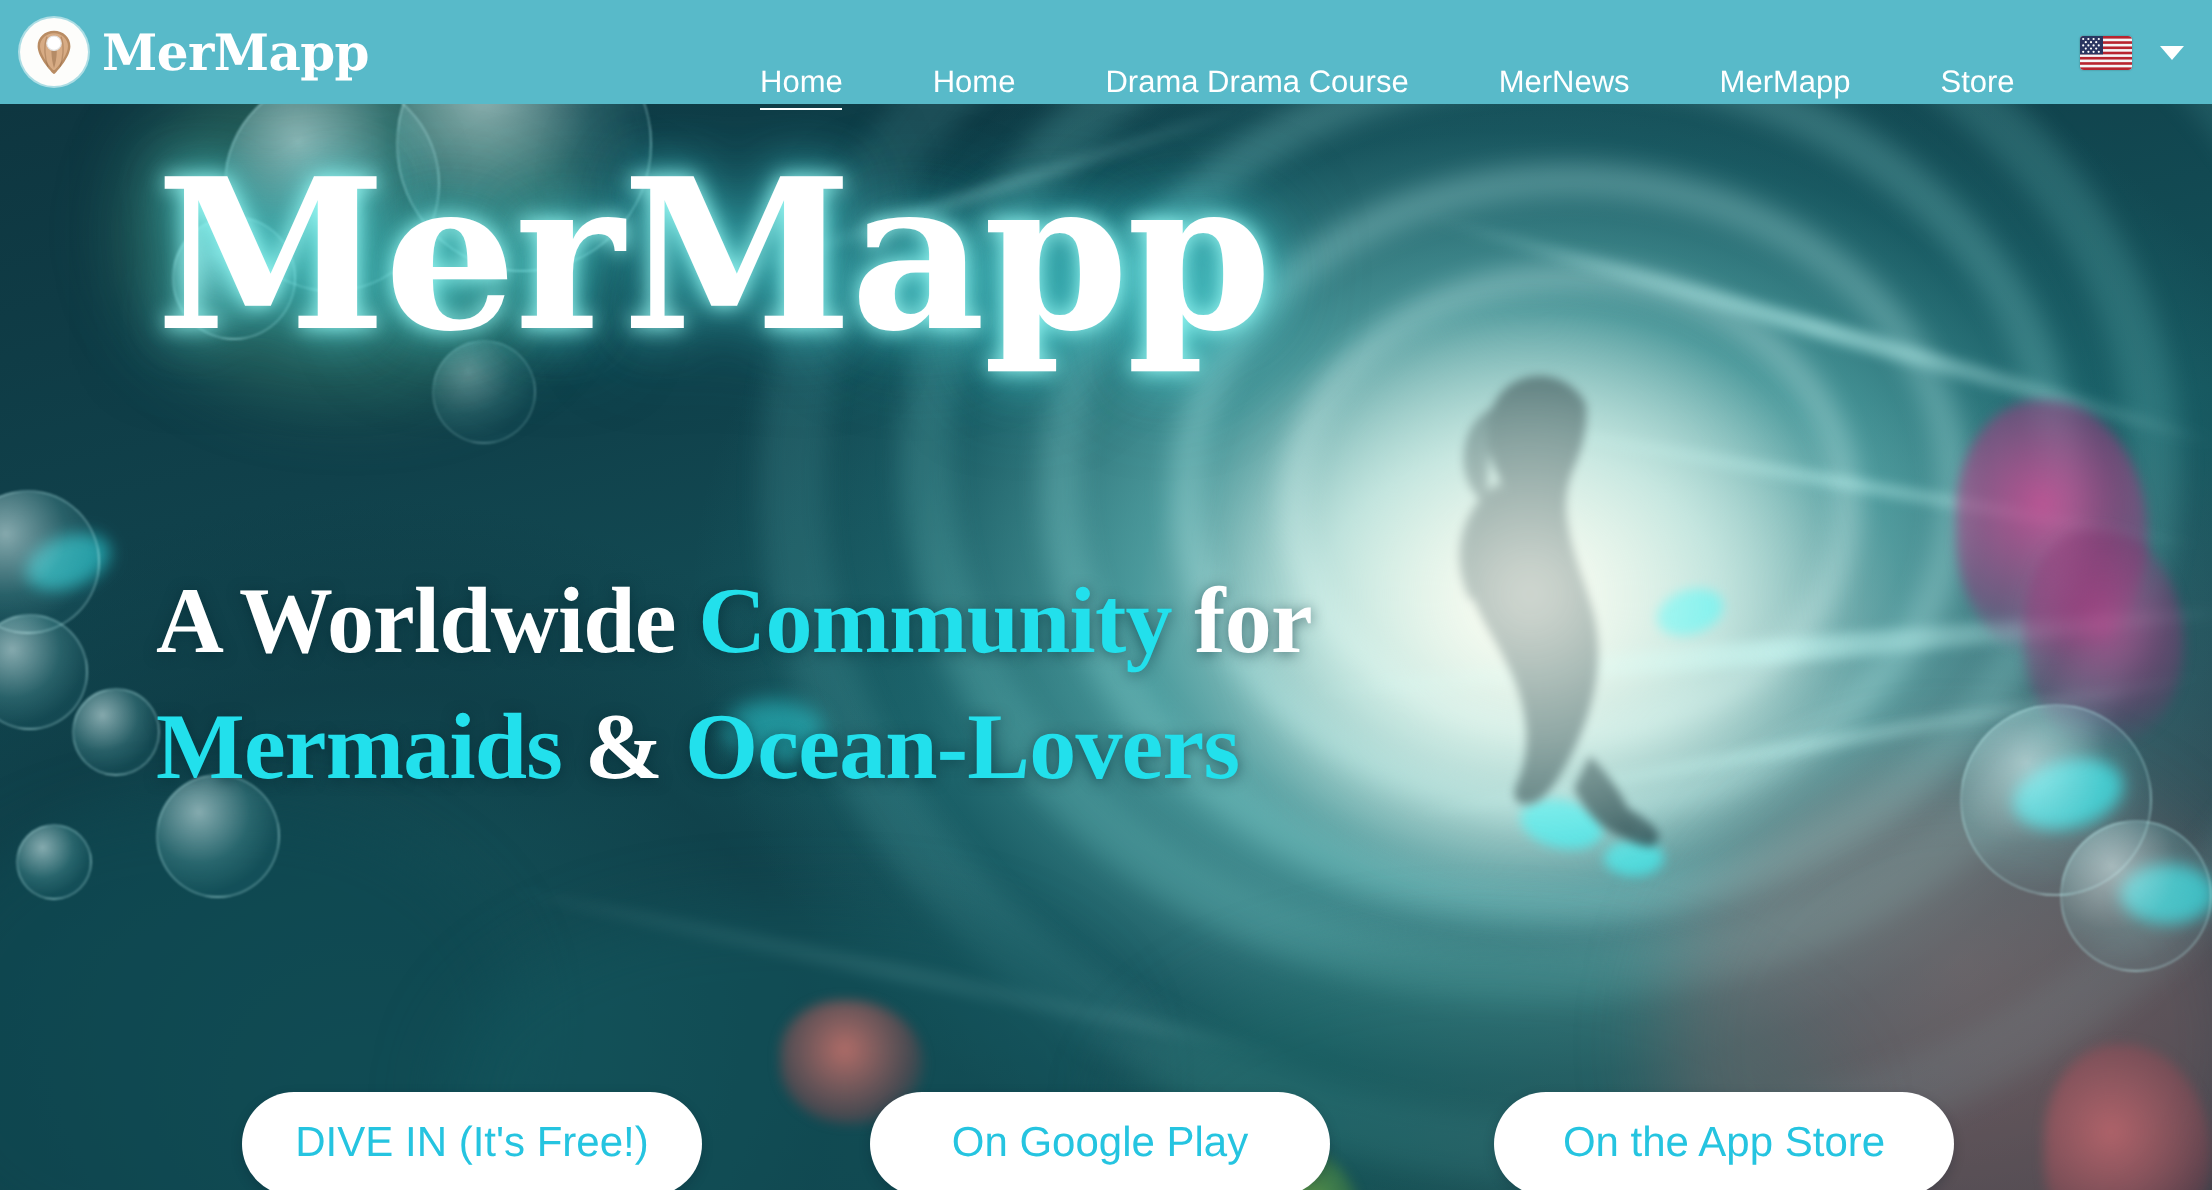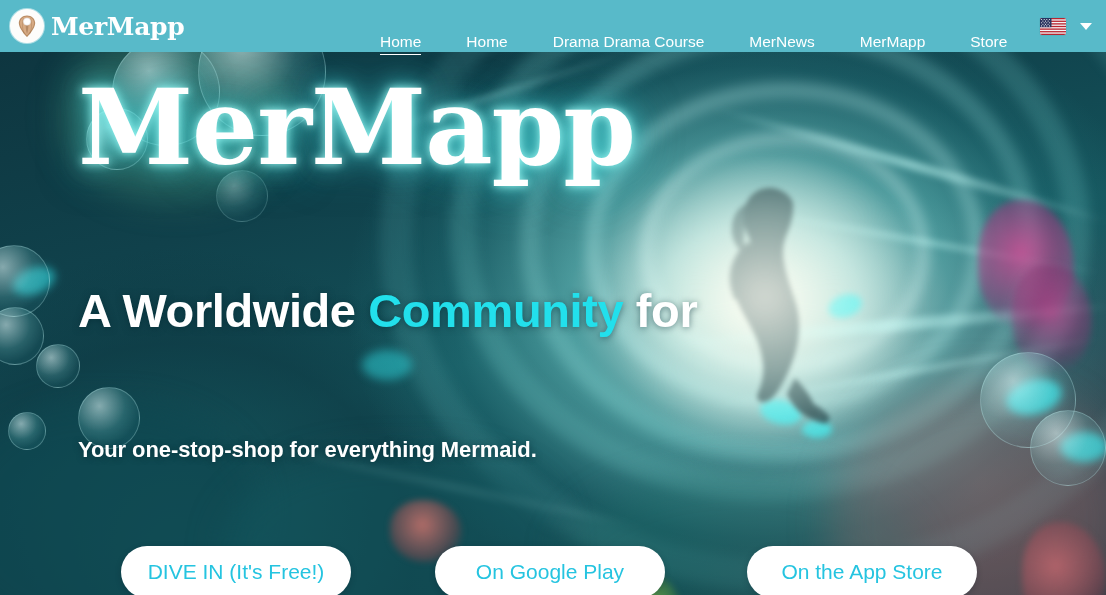--- a/index.html
+++ b/index.html
@@ -142,20 +142,21 @@
       0 0 48px rgba(40,200,210,.55);
   }
 
   .tagline{
     position:absolute; left:78px; top:228px;
     font-size:47px; font-weight:700;
     line-height:1.33;
     letter-spacing:-.4px;
     color:#ffffff;
     text-shadow:0 1px 7px rgba(0,40,50,.55);
+    font-family:Liberation Serif, serif;
   }
   .tagline .cy{ color:#22e0ec; }
 
   .subtag{
     position:absolute; left:78px; top:385px;
     font-size:22px; font-weight:700;
     color:#ffffff;
     letter-spacing:-.1px;
     text-shadow:0 1px 6px rgba(0,40,50,.6);
   }
@@ -314,23 +315,25 @@
   </div>
 
   <div class="content">
 
     <h1 class="title">MerMapp</h1>
 
     <div class="tagline">
       <div>
         <span>A Worldwide </span><span class="cy">Community</span><span> for</span>
       </div>
+      <div>
+        <span class="cy">Mermaids</span><span> &amp; </span><span class="cy">Ocean-Lovers</span>
+      </div>
     </div>
 
-    <div class="subtag">Your one-stop-shop for everything Mermaid.</div>
 
     <div class="cta-row">
       <button class="cta cta-1">DIVE IN (It's Free!)</button>
       <button class="cta cta-2">On Google Play</button>
       <button class="cta cta-3">On the App Store</button>
 
     </div>
 
   </div>
 </div>

